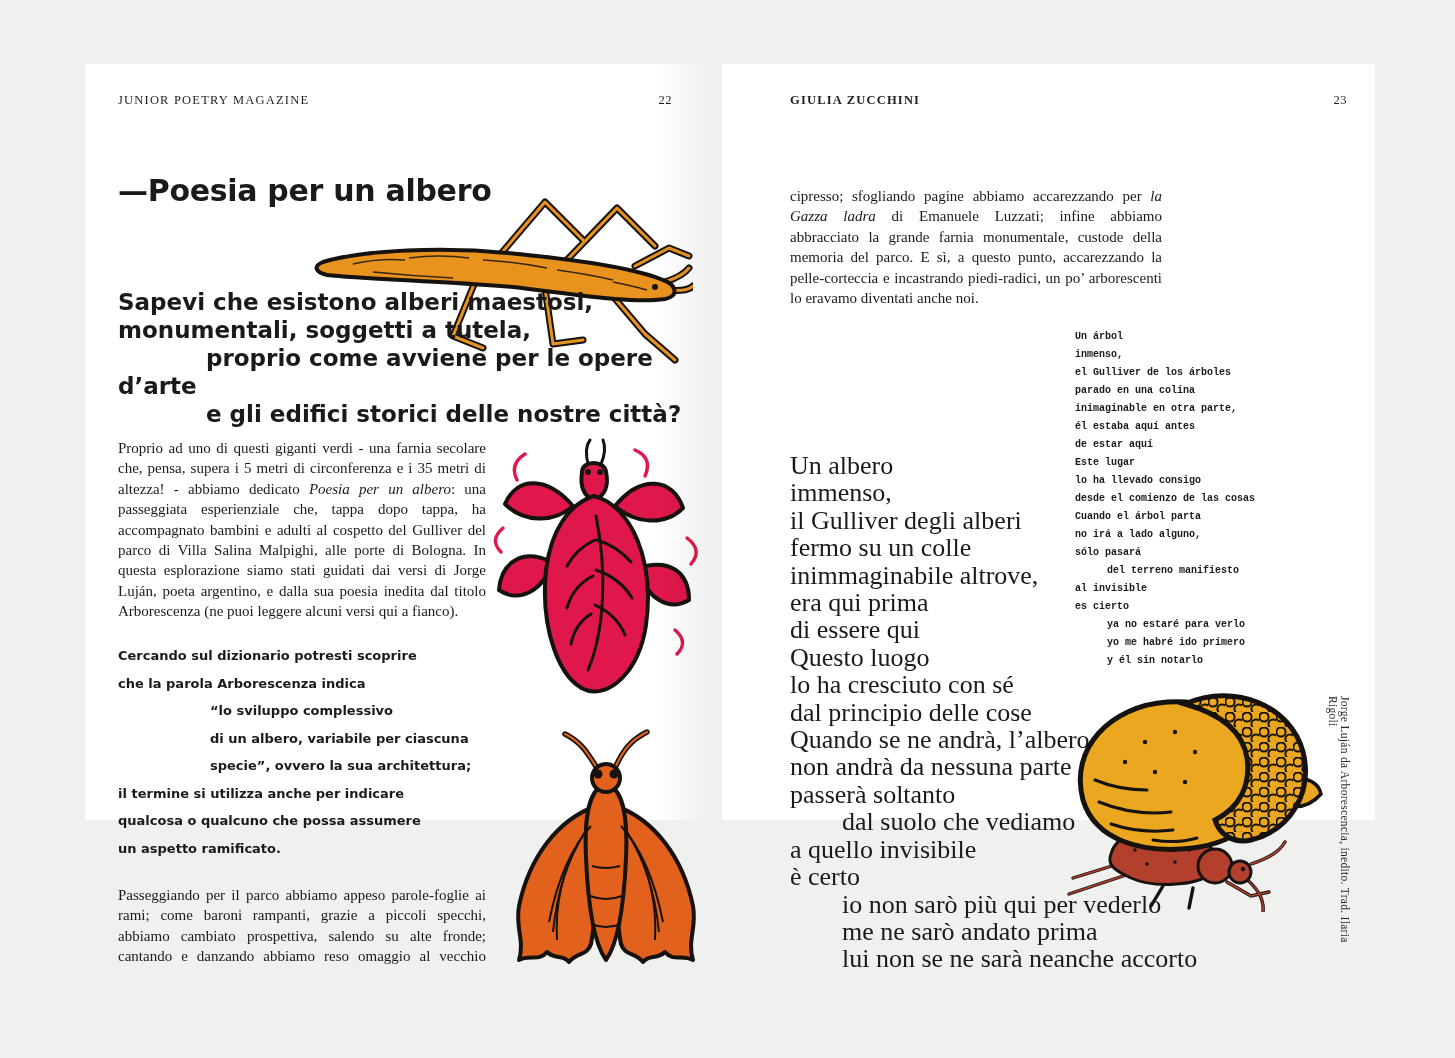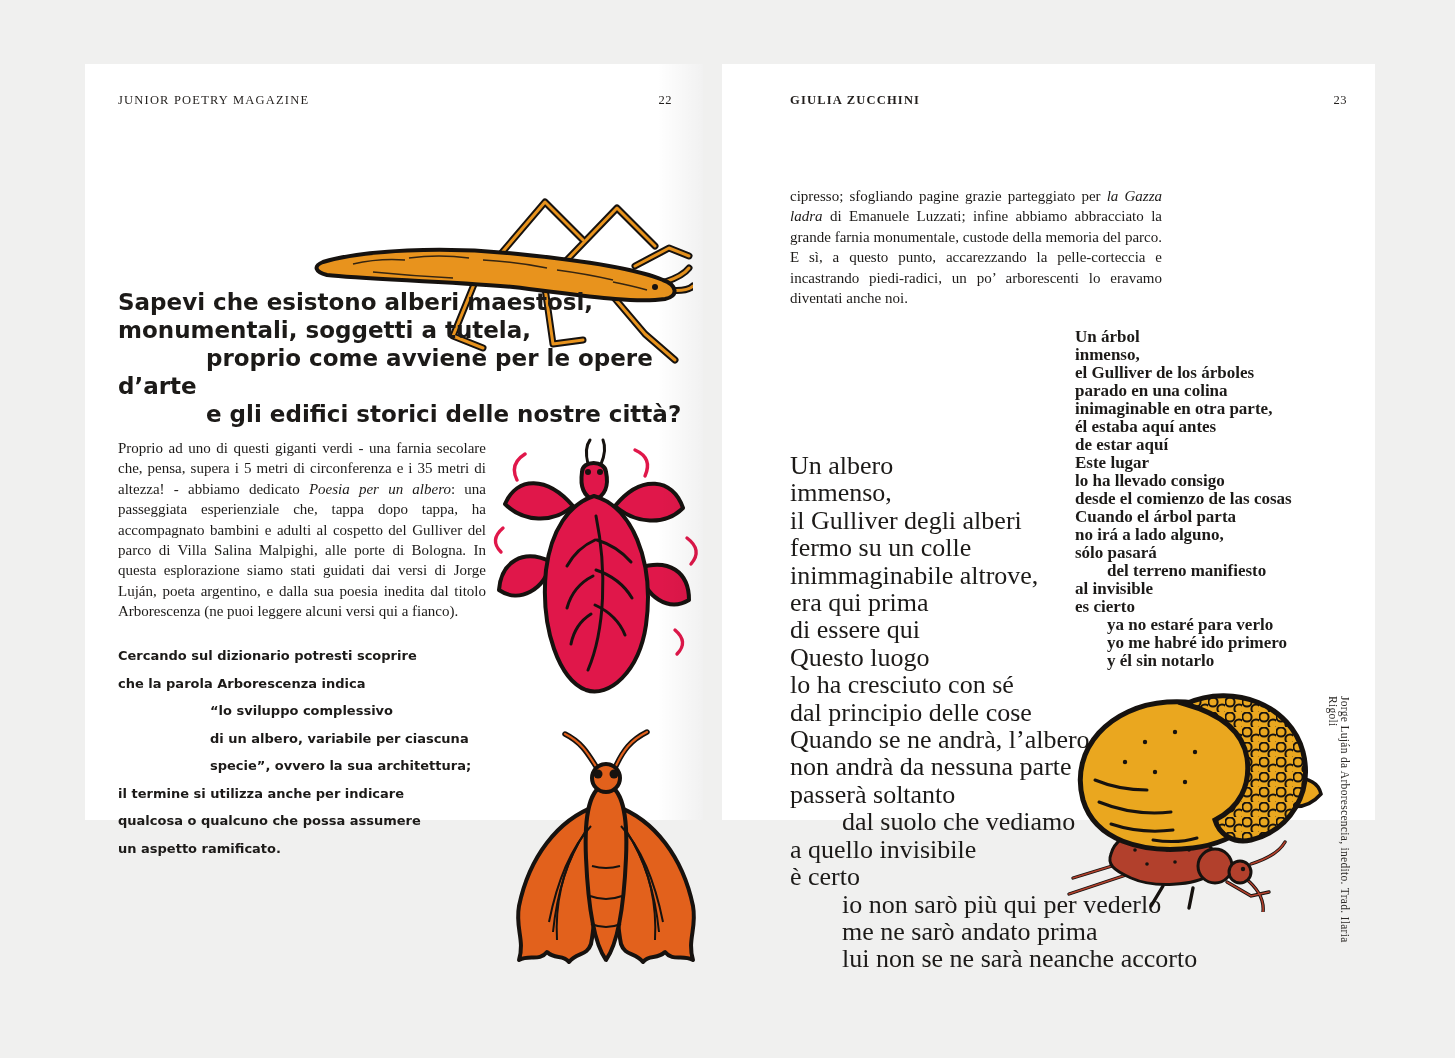--- a/index.html
+++ b/index.html
@@ -48,22 +48,22 @@
     position:absolute; left:33px; top:578px; width:580px;
     font-family:"DejaVu Sans", sans-serif; font-weight:700;
     font-size:13px; line-height:27.5px;
     white-space:pre-wrap; tab-size:92px;
   }
   .outro{ position:absolute; left:33px; top:821px; width:368px; text-align-last:justify; }
 
   .continuation{ position:absolute; left:68px; top:122px; width:372px; }
   .poem-es{
     position:absolute; left:353px; top:264px; width:290px;
-    font-family:Liberation Serif, serif; font-weight:700;
-    font-size:17px; line-height:18px;
+    font-family:Liberation Mono, monospace; font-weight:700;
+    font-size:10px; line-height:18px;
     white-space:pre-wrap; tab-size:32px;
   }
   .poem-it{
     position:absolute; left:68px; top:388px; width:420px;
     font-size:26px; line-height:27.4px;
     white-space:pre-wrap; tab-size:52px;
   }
   .credit{
     position:absolute; right:24px; top:632px; height:280px;
     writing-mode:vertical-rl; font-size:11.5px; letter-spacing:0.3px; color:#2a2724;
@@ -78,20 +78,21 @@
 </style>
 </head>
 <body>
 
 <div class="spread">
 
   <section class="page page-left">
     <div class="runhead runhead-title-l">JUNIOR POETRY MAGAZINE</div>
     <div class="runhead pagenum-l">22</div>
 
+    <h1 class="article-title">—Poesia per un albero</h1>
 
     <div class="illus illus-stick" aria-label="stick insect">
       <svg viewBox="0 0 380 180">
         <g stroke="var(--c-outline)" stroke-linecap="round" stroke-linejoin="round" fill="none" stroke-width="7">
           <path d="M186,70 L232,16 L270,54"></path>
           <path d="M252,76 L304,22 L342,60"></path>
           <path d="M322,80 L356,62 L376,70"></path>
           <path d="M162,96 L140,150 L170,162"></path>
           <path d="M232,102 L240,158 L270,154"></path>
           <path d="M298,108 L332,148 L362,174"></path>
@@ -163,20 +164,21 @@
 
     <div class="dict">Cercando sul dizionario potresti scoprire
 che la parola Arborescenza indica
 	“lo sviluppo complessivo
 	di un albero, variabile per ciascuna
 	specie”, ovvero la sua architettura;
 il termine si utilizza anche per indicare
 qualcosa o qualcuno che possa assumere
 un aspetto ramificato.</div>
 
+    <p class="serif-body outro">Passeggiando per il parco abbiamo appeso parole-foglie ai rami; come baroni rampanti, grazie a piccoli specchi, abbiamo cambiato prospettiva, salendo su alte fronde; cantando e danzando abbiamo reso omaggio al vecchio</p>
 
     <div class="illus illus-moth" aria-label="moth">
       <svg viewBox="0 0 222 268">
         <g stroke="var(--c-outline)" stroke-width="5.5" fill="none" stroke-linecap="round">
           <path d="M102,42 C92,26 86,16 70,8"></path>
           <path d="M120,42 C128,24 136,14 152,6"></path>
         </g>
         <g stroke="var(--c-moth-orange)" stroke-width="2.2" fill="none" stroke-linecap="round">
           <path d="M102,42 C92,26 86,16 70,8"></path>
           <path d="M120,42 C128,24 136,14 152,6"></path>
@@ -201,21 +203,21 @@
         <circle cx="103" cy="48" r="4.5" fill="var(--c-outline)"></circle>
         <circle cx="119" cy="48" r="4.5" fill="var(--c-outline)"></circle>
       </svg>
     </div>
   </section>
 
   <section class="page page-right">
     <div class="runhead runhead-title-r">GIULIA ZUCCHINI</div>
     <div class="runhead pagenum-r">23</div>
 
-    <p class="serif-body continuation"><span>cipresso; sfogliando pagine grazie parteggiato per </span><em>la Gazza ladra</em><span> di Emanuele Luzzati; infine abbiamo abbracciato la grande farnia monumentale, custode della memoria del parco. E sì, a questo punto, accarezzando la pelle-corteccia e incastrando piedi-radici, un po’ arborescenti lo eravamo diventati anche noi.</span></p>
+    <p class="serif-body continuation"><span>cipresso; sfogliando pagine abbiamo accarezzando per </span><em>la Gazza ladra</em><span> di Emanuele Luzzati; infine abbiamo abbracciato la grande farnia monumentale, custode della memoria del parco. E sì, a questo punto, accarezzando la pelle-corteccia e incastrando piedi-radici, un po’ arborescenti lo eravamo diventati anche noi.</span></p>
 
     <div class="poem-es">Un árbol
 inmenso,
 el Gulliver de los árboles
 parado en una colina
 inimaginable en otra parte,
 él estaba aquí antes
 de estar aquí
 Este lugar
 lo ha llevado consigo

